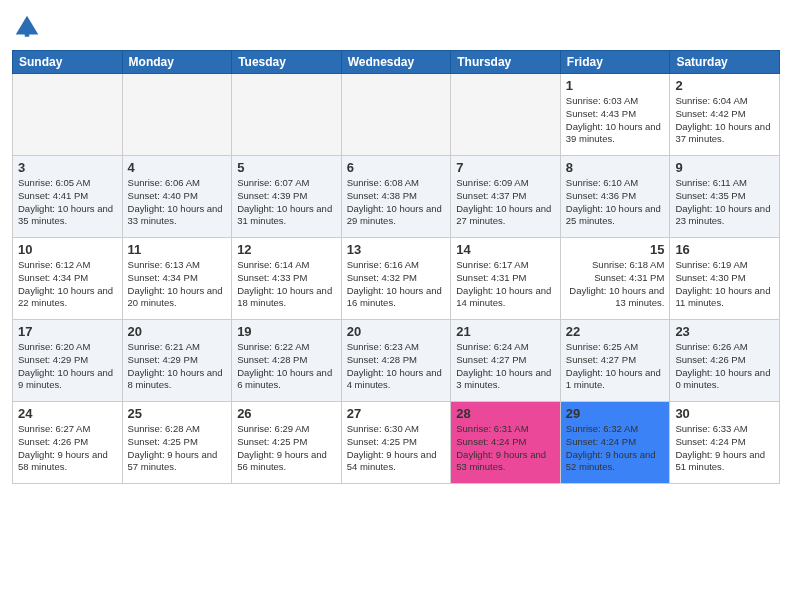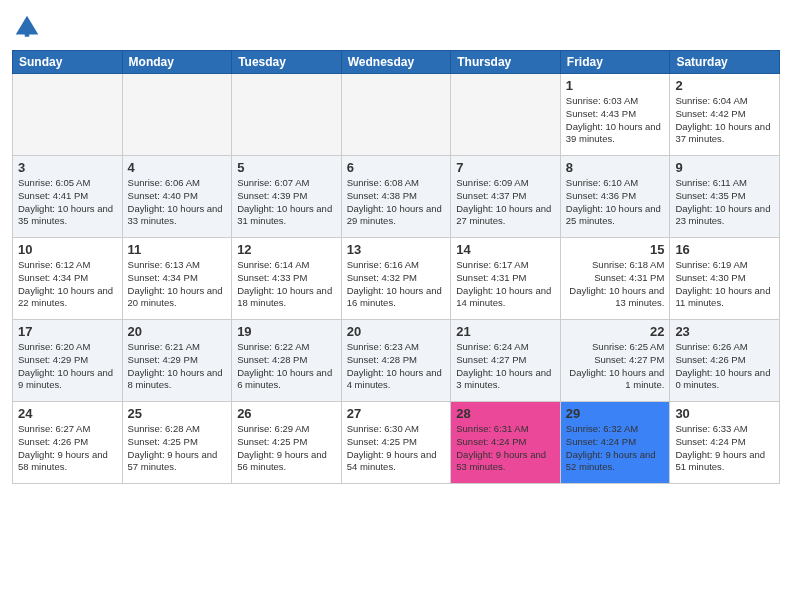--- a/index.html
+++ b/index.html
@@ -263,21 +263,21 @@
             <div class="day-info">Sunrise: 6:23 AM
 Sunset: 4:28 PM
 Daylight: 10 hours and 4 minutes.</div>
           </td>
           <td style="background: rgb(240, 244, 248);">
             <span class="day-number">21</span>
             <div class="day-info">Sunrise: 6:24 AM
 Sunset: 4:27 PM
 Daylight: 10 hours and 3 minutes.</div>
           </td>
-          <td style="background: rgb(240, 244, 248); text-align: right;">
+          <td style="background: rgb(240, 244, 248);">
             <span class="day-number">22</span>
             <div class="day-info">Sunrise: 6:25 AM
 Sunset: 4:27 PM
 Daylight: 10 hours and 1 minute.</div>
           </td>
           <td style="background: rgb(240, 244, 248);">
             <span class="day-number">23</span>
             <div class="day-info">Sunrise: 6:26 AM
 Sunset: 4:26 PM
 Daylight: 10 hours and 0 minutes.</div>

